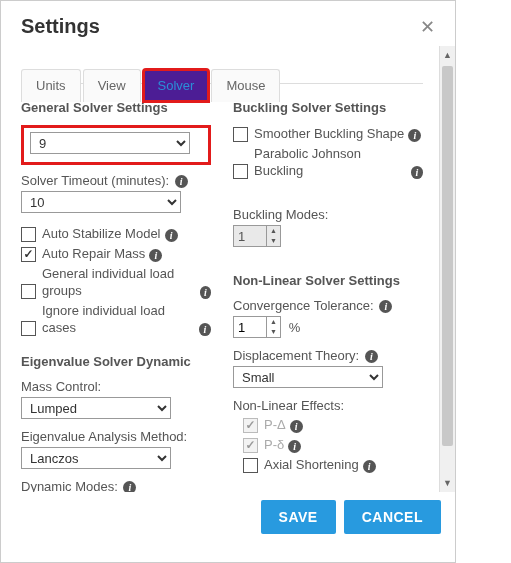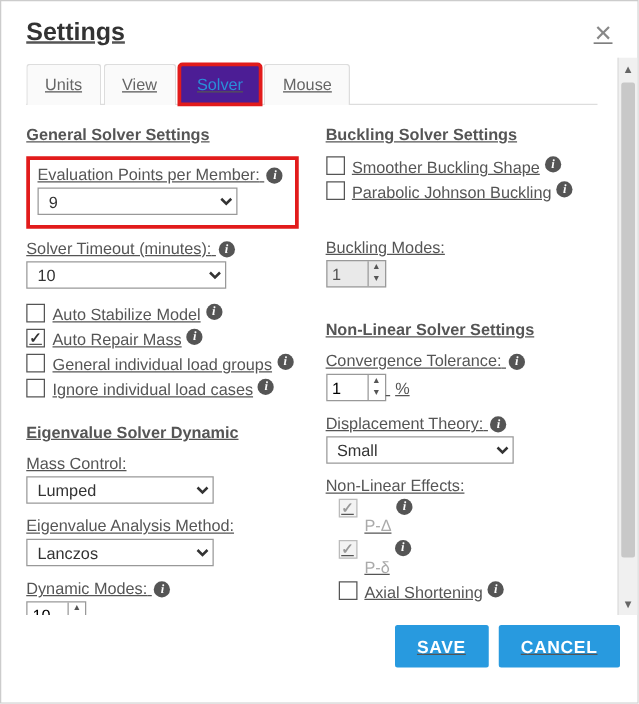--- a/index.html
+++ b/index.html
@@ -4,27 +4,26 @@
 <style>
   * { box-sizing: border-box; }
   body {
     margin: 0;
     font-family: "Segoe UI", Arial, sans-serif;
     font-size: 13px;
     color: #555;
     background: #fff;
   }
   .window {
-    width: 511px;
+    width: 456px;
     height: 563px;
     border: 1px solid #ccc;
     position: relative;
     display: flex;
     flex-direction: column;
-    text-decoration: underline;
   }
   .header {
     padding: 14px 20px 8px 20px;
     display: flex;
     align-items: center;
     justify-content: space-between;
   }
   .header h1 {
     font-size: 20px;
     font-weight: 600;
@@ -56,21 +55,21 @@
     border: 1px solid #ddd;
     border-bottom: none;
     background: #fafafa;
     color: #666;
     font-size: 13px;
     margin-right: 2px;
     border-top-left-radius: 3px;
     border-top-right-radius: 3px;
     cursor: pointer;
     position: relative;
-    top: 1px;
+    top: 19px;
   }
   .tab.active {
     background: #4c1d95;
     color: #2a8fd8;
     border-bottom: 1px solid #fff;
   }
   .tab.outlined {
     outline: 3px solid #e21b1b;
     outline-offset: -2px;
   }
@@ -117,39 +116,39 @@
   }
   .sel-wide { width: 160px; }
   .sel-med { width: 150px; }
   .highlight-box {
     border: 3px solid #e21b1b;
     padding: 4px 6px 8px 6px;
     margin-bottom: 8px;
   }
   .check-row {
     display: flex;
-    align-items: flex-start;
+    align-items: flex-end;
     margin-bottom: 3px;
     line-height: 17px;
   }
   .cb {
     width: 15px; height: 15px;
     border: 1px solid #555;
     margin-right: 6px;
     display: inline-flex;
     align-items: center;
     justify-content: center;
     font-size: 12px;
     color: #333;
     flex-shrink: 0;
   }
   .cb.checked::before { content: "✓"; font-weight: bold; }
   .cb.disabled { border-color: #bbb; background:#f3f3f3; }
   .cb.disabled.checked::before { color:#999; }
-  .disabled-text { color: #aaa; margin-top: 13px; }
+  .disabled-text { color: #aaa; }
   .spinner {
     display: inline-flex;
     border: 1px solid #999;
     height: 22px;
     align-items: stretch;
   }
   .spinner.disabled { background:#e9e9e9; color:#888; }
   .spinner input {
     border: none;
     width: 32px;
@@ -219,24 +218,20 @@
         <div class="tab active outlined">Solver</div>
         <div class="tab">Mouse</div>
       </div>
 
       <div class="cols">
 
         <div class="col">
           <div class="section-title">General Solver Settings</div>
 
           <div class="highlight-box">
-            <span class="label">
-              <span>Evaluation Points per Member:</span>
-              <span class="info"></span>
-            </span>
             <select class="sel-wide">
               <option>9</option>
             </select>
           </div>
 
           <div class="field">
             <span class="label">
               <span>Solver Timeout (minutes):</span>
               <span class="info"></span>
             </span>

